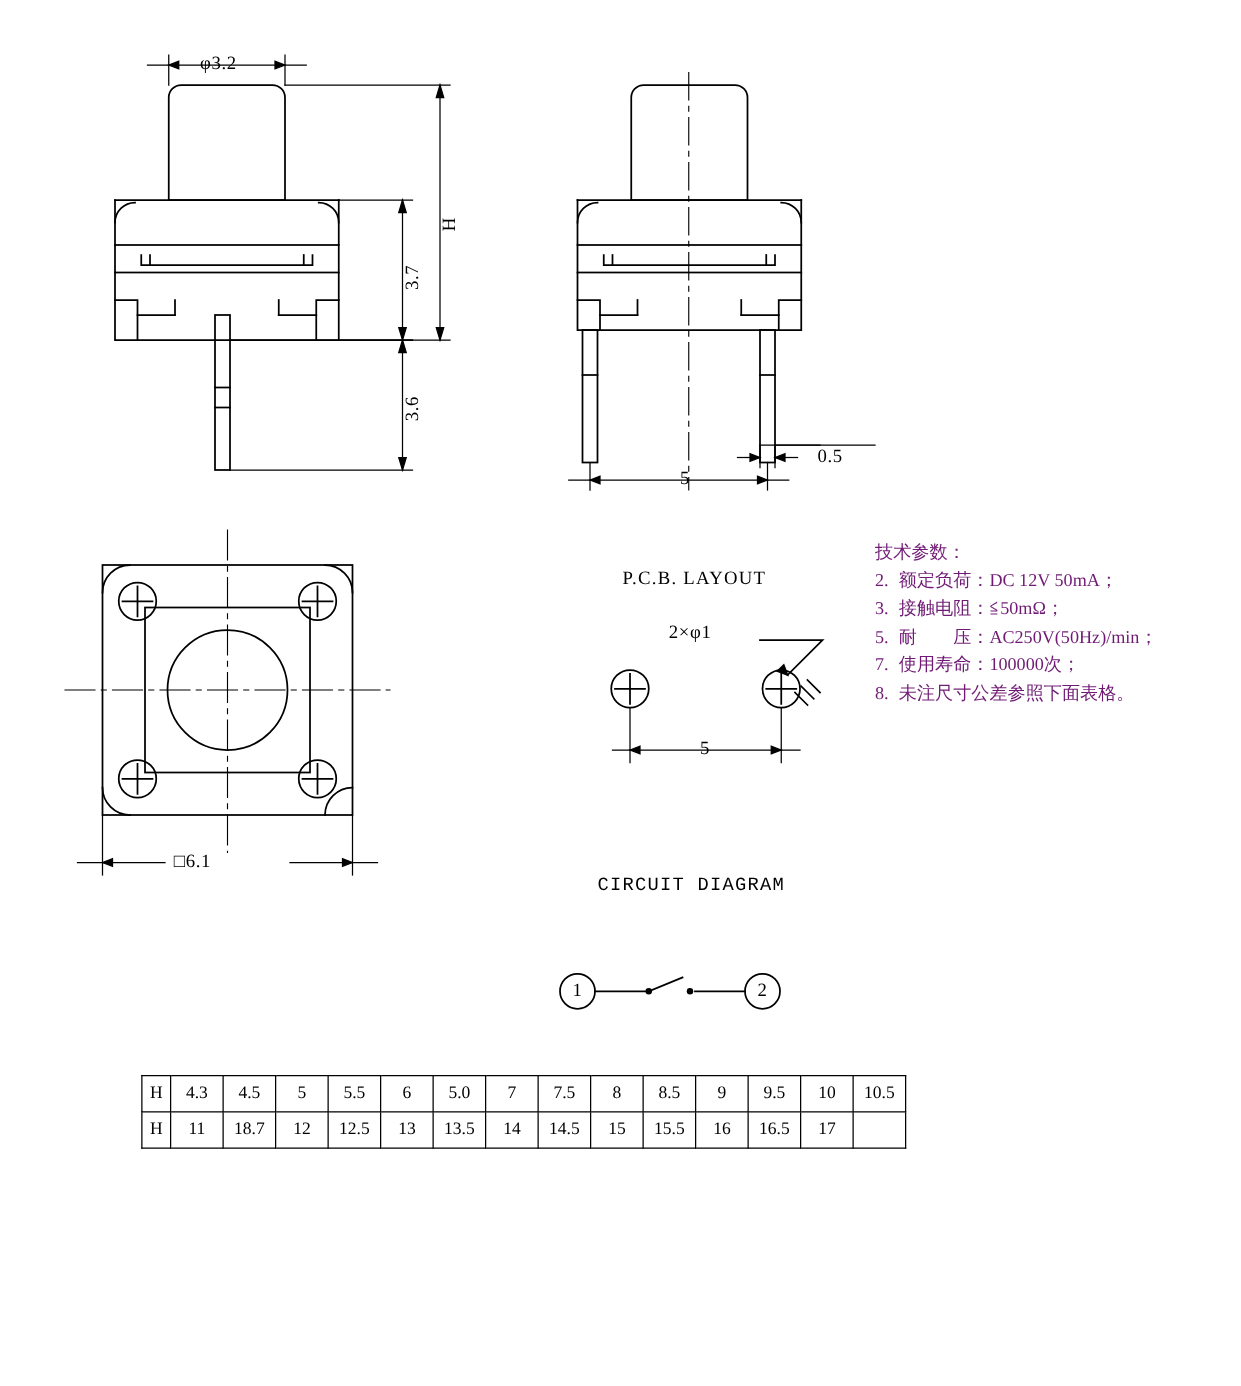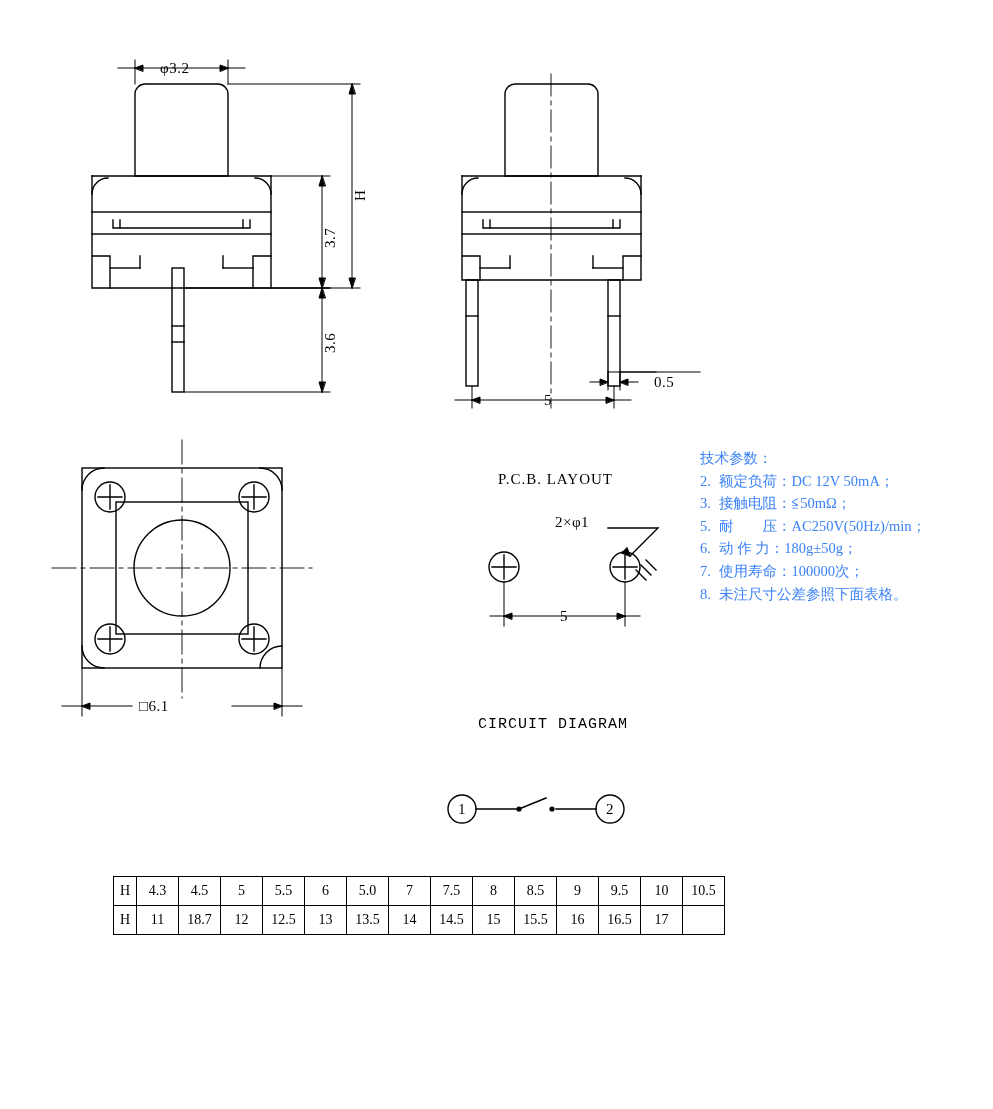--- a/index.html
+++ b/index.html
@@ -10,21 +10,21 @@
   body {
     width: 993px;
     height: 1109px;
     position: relative;
     font-family: "Liberation Sans", sans-serif;
     color: #000000;
     overflow: hidden;
   }
   .sheet {
     position: absolute;
-    left: 0; top: 16px;
+    left: 0; top: 0;
     width: 993px;
     height: 808px;
   }
   svg.draw {
     position: absolute;
     left: 0; top: 0;
     width: 993px;
     height: 1109px;
   }
   .lbl {
@@ -46,21 +46,21 @@
     transform: rotate(-90deg);
   }
   .specs {
     position: absolute;
     left: 700px;
     top: 431px;
     width: 290px;
     font-family: "Liberation Serif", serif;
     font-size: 14.5px;
     line-height: 22.6px;
-    color: #3b82f6;
+    color: #701a75;
   }
   .specs .row {
     display: block;
     white-space: nowrap;
   }
   .specs .num {
     display: inline-block;
     width: 19px;
   }
   .tbl {
@@ -292,36 +292,35 @@
   <div class="lbl vert" style="left:322px; top:337px;">3.6</div>
 
   <div class="lbl" style="left:544px; top:384px; transform:translateY(-50%);">5</div>
 
   <div class="lbl" style="left:654px; top:366px; transform:translateY(-50%);">0.5</div>
 
   <div class="lbl" style="left:139px; top:690px; transform:translateY(-50%);">□6.1</div>
 
   <div class="lbl-mono" style="left:498px; top:455px;font-family:Liberation Serif, serif;">P.C.B. LAYOUT</div>
 
-  <div class="lbl" style="left:535px; top:498px;margin-left:20px;">2×φ1</div>
+  <div class="lbl" style="left:535px; top:498px;">2×φ1</div>
 
   <div class="lbl" style="left:560px; top:600px; transform:translateY(-50%);">5</div>
 
   <div class="lbl-mono" style="left:478px; top:700px;">CIRCUIT DIAGRAM</div>
 
   <div class="lbl" style="left:462px; top:793px; transform:translate(-50%,-50%);">1</div>
 
   <div class="lbl" style="left:610px; top:793px; transform:translate(-50%,-50%);">2</div>
 
   <div class="specs">
     <span class="row">技术参数：</span>
     <span class="row"><span class="num">2.</span><span>额定负荷：DC 12V  50mA；</span></span>
     <span class="row"><span class="num">3.</span><span>接触电阻：≦50mΩ；</span></span>
     <span class="row"><span class="num">5.</span><span>耐　　压：AC250V(50Hz)/min；</span></span>
-    <span class="row"><span class="num">6.</span><span>动 作 力：180g±50g；</span></span>
     <span class="row"><span class="num">7.</span><span>使用寿命：100000次；</span></span>
     <span class="row"><span class="num">8.</span><span>未注尺寸公差参照下面表格。</span></span>
   </div>
 
   <table class="tbl">
     <tbody>
         <tr>
       <td class="h">H</td>
       <td class="w">4.3</td>
       <td class="w">4.5</td>

